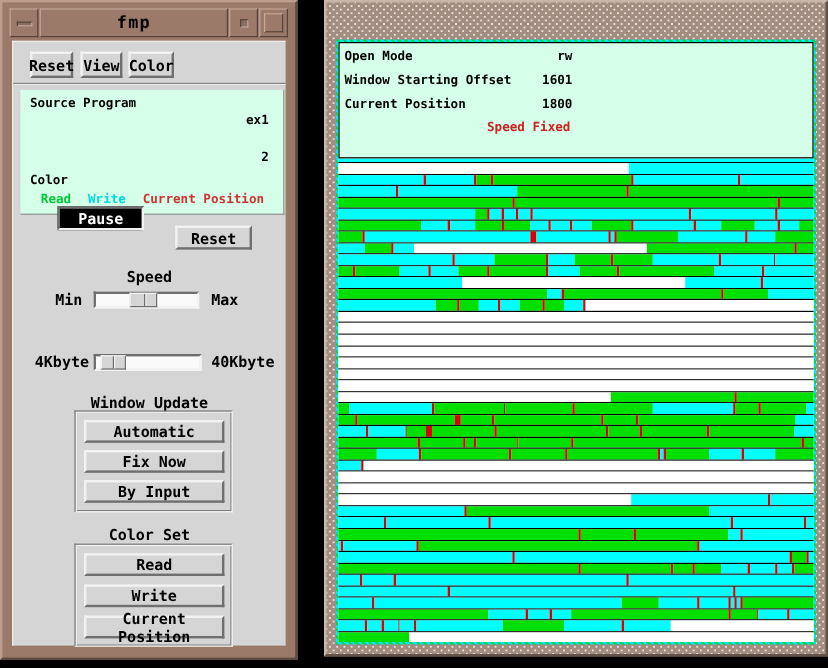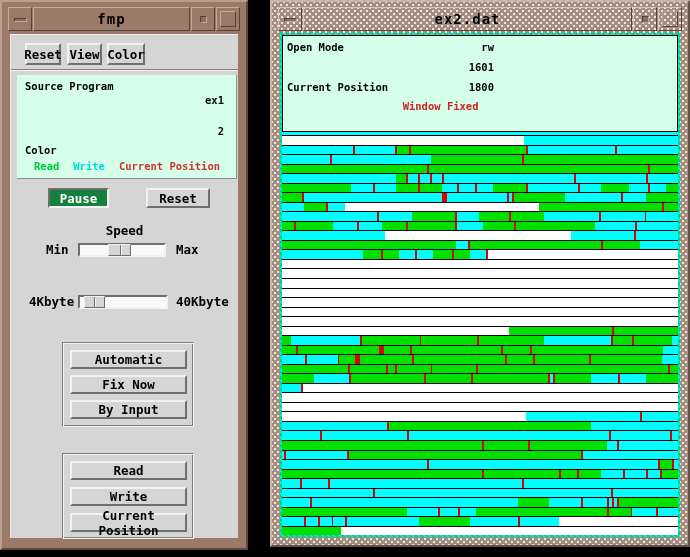--- a/index.html
+++ b/index.html
@@ -49,22 +49,22 @@
   .menu-btn { position:absolute; top:8px; height:22px; }
   .groove { position:absolute; left:0; right:0; top:34px; height:2px;
     background:#808080; border-bottom:1px solid #F2F2F2; }
   .mint { background:#D6FFE9; }
   #fmp-info { position:absolute; left:6px; top:40px; width:220px; height:104px;
     border-right:1px solid #8E8E8E; border-bottom:1px solid #8E8E8E;
     font-size:10.5px; color:#000; }
   #fmp-info .lbl { position:absolute; left:8px; }
   #fmp-info .val { position:absolute; right:12px; }
   #legend { position:absolute; left:17px; top:85px; display:flex; gap:14px; }
-  #pause-btn { position:absolute; left:37px; top:153px; width:61px; height:20px;
-    background:#15803d; color:#fff;
+  #pause-btn { position:absolute; left:37px; top:137px; width:72px; height:20px;
+    background:#000000; color:#fff;
     border-top:2px solid #6F6F6F; border-left:2px solid #6F6F6F;
     border-bottom:2px solid #F2F2F2; border-right:2px solid #F2F2F2; }
   #reset-btn { position:absolute; left:135px; top:153px; width:64px; height:20px; }
   .sec-title { position:absolute; left:0; right:0; text-align:center;
     font-size:12.5px; color:#000; }
   .sld-lbl { position:absolute; font-size:12.5px; color:#000; }
   .trough { position:absolute; height:14px; background:#FAFAFA;
     border-top:2px solid #6F6F6F; border-left:2px solid #6F6F6F;
     border-bottom:2px solid #F2F2F2; border-right:2px solid #F2F2F2; }
   .handle { position:absolute; top:-1px; height:12px; background:#D5D5D5;
@@ -82,21 +82,21 @@
   #ex2 { left:270px; top:0; width:420px; height:547px; }
   #ex2 .content { position:absolute; left:8px; right:8px; top:31px; bottom:8px;
     padding:2px;
     background:repeating-linear-gradient(45deg,#00D465 0 2px,#00E8E8 2px 4px); }
   #ex2 .inner { width:100%; height:100%; display:flex; flex-direction:column;
     background:#fff; }
   #ex2-info { flex:0 0 97px; border:1px solid #000; position:relative;
     font-size:10.5px; color:#000; padding-top:3px; }
   #ex2-info .irow { position:relative; height:20px; line-height:17px; }
   #ex2-info .ilbl { position:absolute; left:4px; }
-  #ex2-info .ival { position:absolute; right:183px; }
+  #ex2-info .ival { position:absolute; right:200px; }
   #ex2-status { width:80%; text-align:center; height:16px; line-height:15px; }
   #bars { flex:1 1 auto; display:flex; flex-direction:column; min-height:0; }
   .bar-row { flex:1 1 0; display:flex; border-top:1px solid #000; min-height:0; }
   .bar-row.strip { flex:0 0 3px; border-top:none; }
   .bar-seg { flex-basis:0; min-width:0; height:100%; }
 </style>
 </head>
 <body>
 
 <div id="fmp" class="mwin frame-solid">
@@ -141,64 +141,55 @@
       <div class="handle" id="speed-handle" style="width: 23px; left: calc(46% - 10.58px);"></div>
     </div>
     <span class="sld-lbl" style="left:165px;top:207px">Max</span>
 
     <span class="sld-lbl" style="left:18px;top:259px">4Kbyte</span>
     <div class="trough" style="left:67px;top:260px;width:90px">
       <div class="handle" id="bytes-handle" style="width: 21px; left: calc(6% - 1.26px);"></div>
     </div>
     <span class="sld-lbl" style="left:165px;top:259px">40Kbyte</span>
 
+    <div class="sec-title" style="top:293px">Window Update</div>
     <div class="etched" style="top:307px;height:85px" id="update-group">
         <div class="btn" style="top: 7px;">Automatic</div>
         <div class="btn" style="top: 32px;">Fix Now</div>
         <div class="btn" style="top: 57px;">By Input</div>
       </div>
 
+    <div class="sec-title" style="top:403px">Color Set</div>
     <div class="etched" style="top:418px;height:86px" id="colorset-group">
         <div class="btn" style="top: 7px;">Read</div>
         <div class="btn" style="top: 33px;">Write</div>
         <div class="btn" style="top: 59px;">Current Position</div>
       </div>
   </div>
 </div>
 
 <div id="ex2" class="mwin stipple frame-stipple">
-  <div class="titlebar">
-    <div class="tb-btn tb-part st stipple">
-      <div class="glyph-dash"></div>
-    </div>
-    <div class="tb-title tb-part st stipple">ex2.dat</div>
-    <div class="tb-btn tb-part st stipple">
-      <div class="glyph-sq-s"></div>
-    </div>
-    <div class="tb-btn tb-part st stipple">
-      <div class="glyph-sq-l"></div>
-    </div>
-  </div>
   <div class="content">
     <div class="inner">
       <div id="ex2-info" class="mint">
         <div id="ex2-info-rows">
             <div class="irow">
               <span class="ilbl">Open Mode</span>
               <span class="ival">rw</span>
             </div>
             <div class="irow">
+              <span class="ilbl">Window Starting Offset</span>
               <span class="ival">1601</span>
             </div>
             <div class="irow">
               <span class="ilbl">Current Position</span>
               <span class="ival">1800</span>
             </div>
           </div>
-        <div id="ex2-status" style="color: rgb(204, 34, 34);">Window Fixed</div>
+        <div id="ex2-status" style="color: rgb(204, 34, 34);">Speed Fixed</div>
       </div>
       <div id="bars">
           <div class="bar-row strip">
             <div class="bar-seg" style="flex-grow: 1000; background: rgb(0, 255, 255);"></div>
           </div>
           <div class="bar-row">
             <div class="bar-seg" style="flex-grow: 610; background: rgb(255, 255, 255);"></div>
             <div class="bar-seg" style="flex-grow: 390; background: rgb(0, 255, 255);"></div>
           </div>
           <div class="bar-row">

